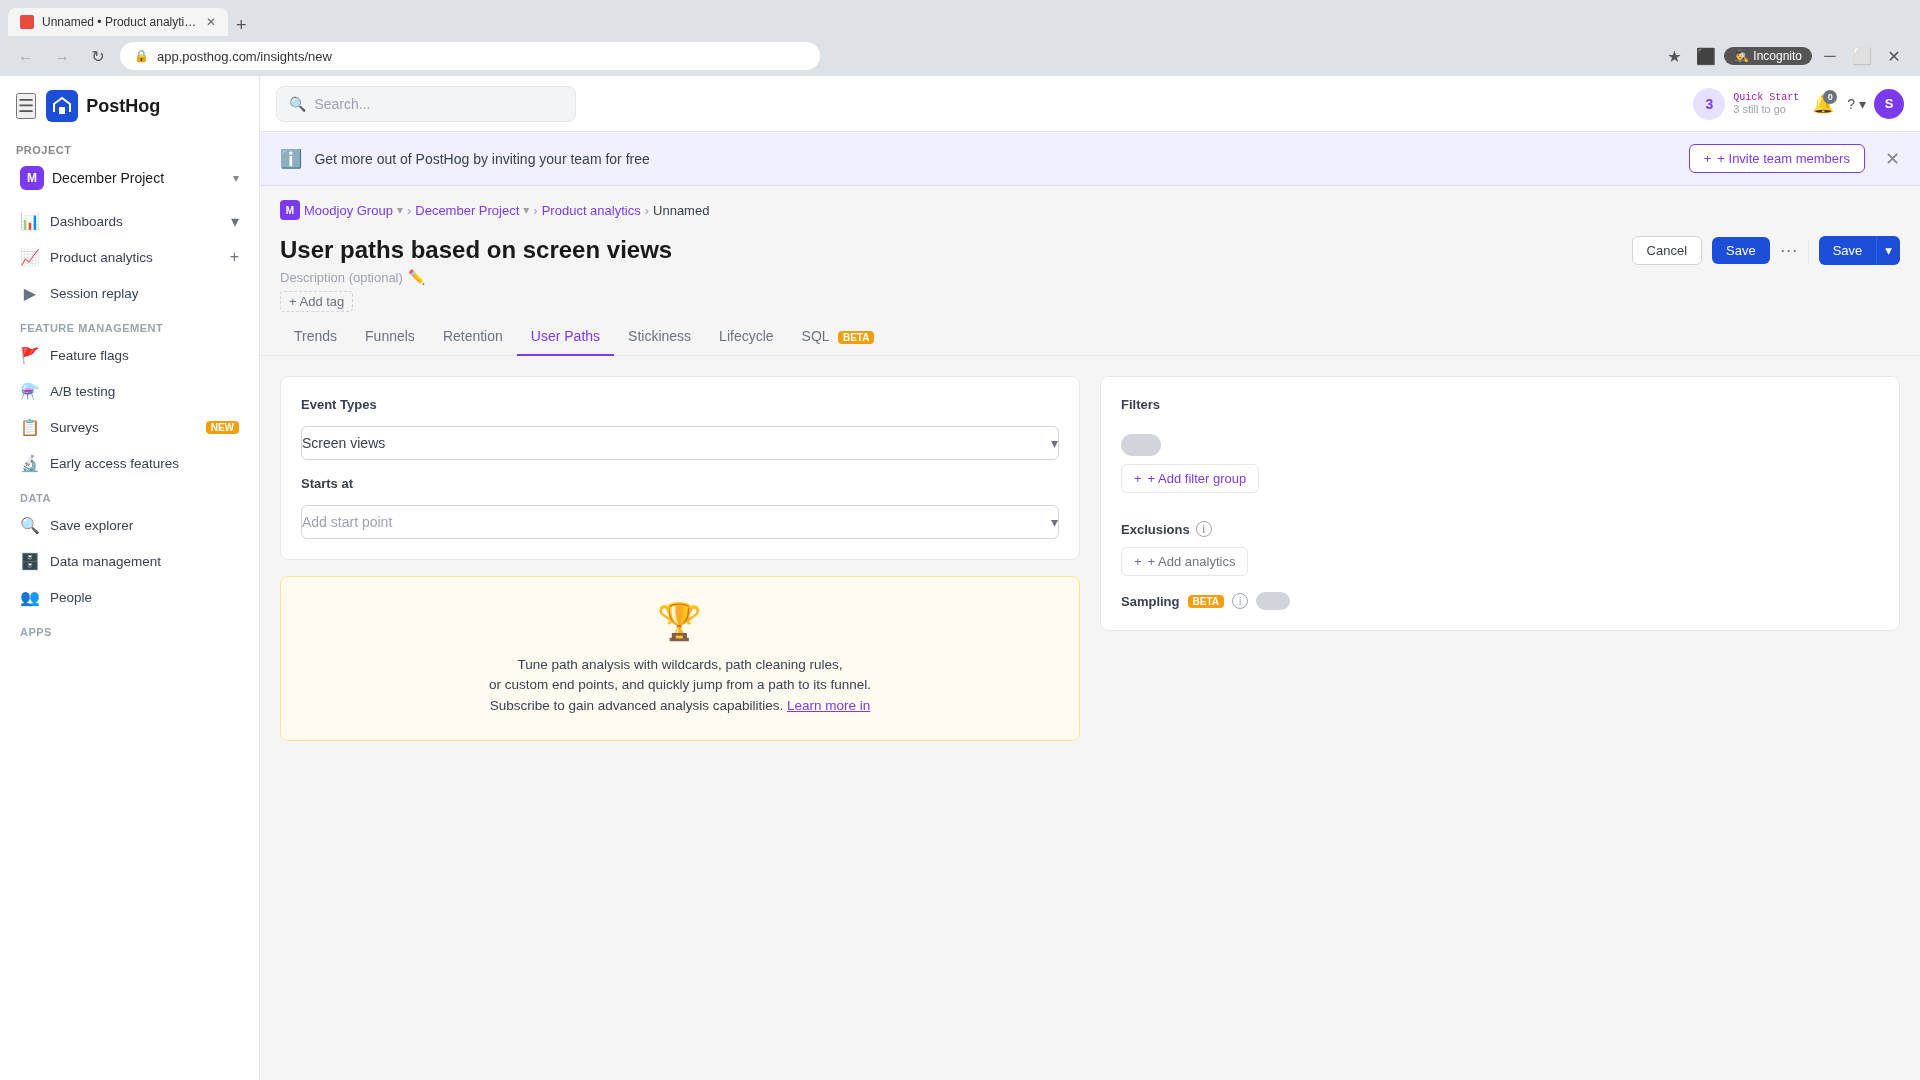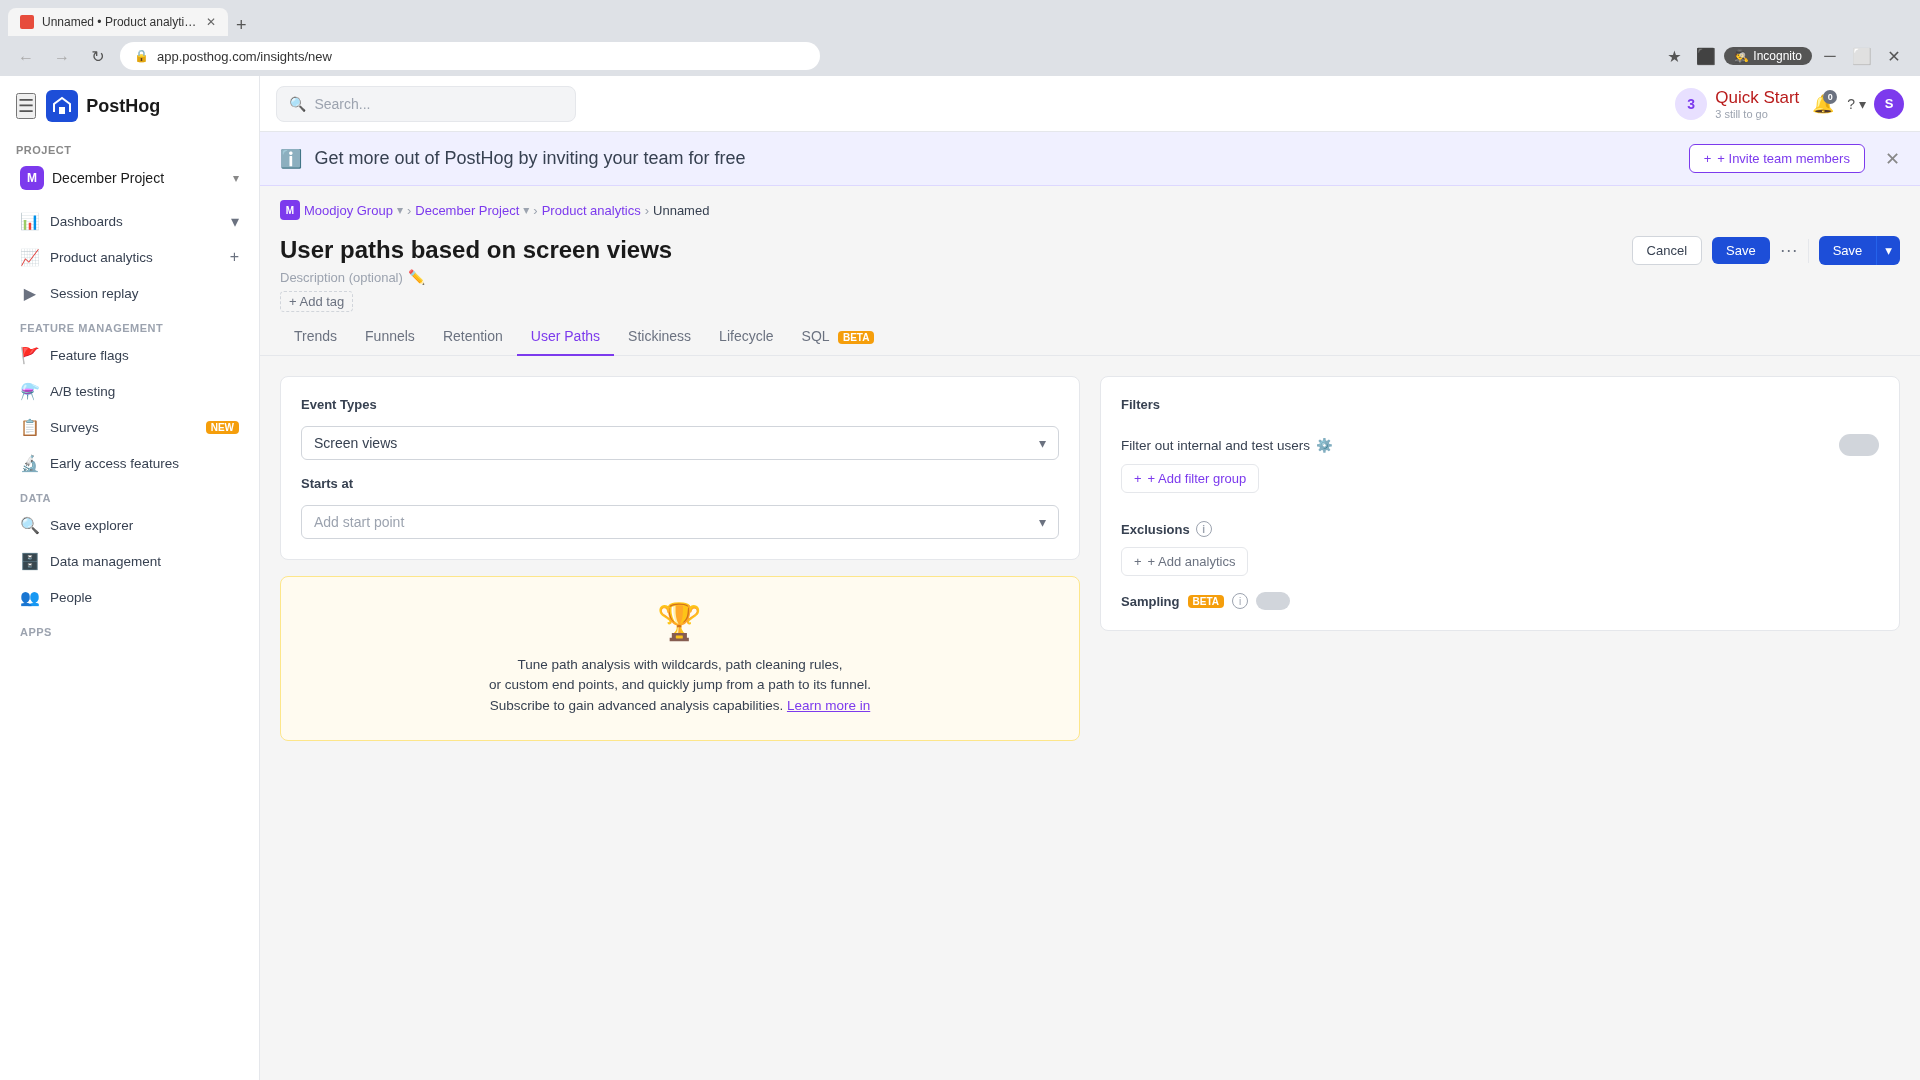--- a/index.html
+++ b/index.html
@@ -47,32 +47,32 @@
     .nav-section-label { font-size: 11px; font-weight: 600; color: #9ca3af; letter-spacing: 0.5px; text-transform: uppercase; padding: 8px 8px 4px; margin-top: 4px; }
 
     
     .top-nav { background: white; border-bottom: 1px solid #e5e7eb; padding: 0 16px; height: 56px; display: flex; align-items: center; gap: 16px; flex-shrink: 0; }
     .search-bar { display: flex; align-items: center; gap: 8px; background: #f3f4f6; border: 1px solid #e5e7eb; border-radius: 8px; padding: 0 12px; height: 36px; width: 300px; }
     .search-bar input { background: transparent; border: none; outline: none; font-size: 14px; color: #374151; width: 100%; }
     .search-bar input::placeholder { color: #9ca3af; }
     .top-nav-right { display: flex; align-items: center; gap: 8px; margin-left: auto; }
     .quick-start { display: flex; align-items: center; gap: 8px; cursor: pointer; }
     .quick-start-badge { width: 32px; height: 32px; border-radius: 50%; background: #e8e0ff; display: flex; align-items: center; justify-content: center; font-weight: 700; font-size: 14px; color: #7c3aed; }
-    .quick-start-text { font-size: 17px; font-weight: 500; color: #b91c1c; }
+    .quick-start-text { font-size: 10px; font-weight: 500; color: #a21caf; font-family: Liberation Mono, monospace; }
     .quick-start-sub { font-size: 11px; color: #9ca3af; }
     .notif-btn { position: relative; background: transparent; border: none; font-size: 18px; color: #555; cursor: pointer; width: 32px; height: 32px; display: flex; align-items: center; justify-content: center; }
     .notif-badge { position: absolute; top: 2px; right: 2px; background: #6b7280; color: white; border-radius: 50%; width: 14px; height: 14px; font-size: 9px; font-weight: 700; display: flex; align-items: center; justify-content: center; }
     .help-btn { display: flex; align-items: center; gap: 3px; background: transparent; border: none; font-size: 14px; color: #555; cursor: pointer; }
     .user-avatar { width: 30px; height: 30px; background: #7c3aed; border-radius: 50%; color: white; font-size: 13px; font-weight: 700; display: flex; align-items: center; justify-content: center; cursor: pointer; }
 
     
     .main-content { flex: 1; overflow-y: auto; display: flex; flex-direction: column; }
     .banner { display: flex; align-items: center; gap: 12px; background: #f0f0ff; border-bottom: 1px solid #ddd8ff; padding: 12px 20px; }
     .banner-icon { color: #6b7280; font-size: 18px; }
-    .banner-text { flex: 1; font-size: 18px; color: #374151; }
+    .banner-text { flex: 1; font-size: 14px; color: #374151; }
     .banner-invite-btn { display: flex; align-items: center; gap: 6px; background: white; border: 1px solid #7c3aed; color: #7c3aed; border-radius: 6px; padding: 6px 14px; font-size: 13px; font-weight: 500; cursor: pointer; }
     .banner-close { background: transparent; border: none; font-size: 18px; color: #888; cursor: pointer; margin-left: 8px; }
 
     
     .breadcrumb { display: flex; align-items: center; gap: 4px; padding: 14px 20px 8px; font-size: 13px; }
     .breadcrumb-item { display: flex; align-items: center; gap: 4px; color: #7c3aed; cursor: pointer; }
     .breadcrumb-item.current { color: #374151; cursor: default; }
     .breadcrumb-item .org-avatar { width: 20px; height: 20px; background: #7c3aed; border-radius: 4px; color: white; font-size: 10px; font-weight: 700; display: flex; align-items: center; justify-content: center; flex-shrink: 0; }
     .breadcrumb-sep { color: #9ca3af; }
     .breadcrumb-chevron { font-size: 12px; color: #9ca3af; }
@@ -104,21 +104,21 @@
     .analysis-tabs { display: flex; border-bottom: 1px solid #e5e7eb; padding: 0 20px; gap: 0; }
     .tab-item { padding: 10px 14px; font-size: 14px; color: #6b7280; cursor: pointer; border-bottom: 2px solid transparent; margin-bottom: -1px; }
     .tab-item.active { color: #7c3aed; border-bottom-color: #7c3aed; font-weight: 500; }
     .tab-badge { display: inline-flex; align-items: center; background: #f59e0b; color: white; font-size: 10px; font-weight: 700; padding: 1px 5px; border-radius: 4px; margin-left: 5px; }
 
     
     .analysis-panel { padding: 20px; flex: 1; }
     .config-grid { display: grid; grid-template-columns: 1fr 1fr; gap: 20px; }
     .config-section { background: white; border: 1px solid #e5e7eb; border-radius: 8px; padding: 20px; }
     .section-title { font-size: 13px; font-weight: 600; color: #374151; margin-bottom: 14px; }
-    .select-input { display: flex; align-items: center; justify-content: space-between; border: 1px solid #d1d5db; border-radius: 6px; padding: 8px 12px; font-size: 14px; color: #374151; cursor: pointer; background: white; }
+    .select-input { display: flex; align-items: center; justify-content: space-between; border: 1px solid #d1d5db; border-radius: 6px; padding: 8px 0; font-size: 14px; color: #374151; cursor: pointer; background: white; }
     .select-input .chevron { color: #6b7280; }
 
     
     .filter-row { display: flex; align-items: center; gap: 10px; padding: 8px 0; }
     .filter-text { flex: 1; font-size: 13.5px; color: #374151; display: flex; align-items: center; gap: 6px; }
     .filter-gear { color: #6b7280; cursor: pointer; }
     .toggle { width: 40px; height: 22px; background: #d1d5db; border-radius: 11px; cursor: pointer; position: relative; }
     .add-filter-btn { display: flex; align-items: center; gap: 6px; color: #7c3aed; font-size: 13px; cursor: pointer; background: transparent; border: 1px solid #e5e7eb; border-radius: 6px; padding: 6px 12px; }
     .excl-title { display: flex; align-items: center; gap: 6px; font-size: 13px; font-weight: 600; color: #374151; margin-bottom: 10px; }
     .info-icon { width: 16px; height: 16px; border-radius: 50%; border: 1.5px solid #9ca3af; color: #9ca3af; font-size: 10px; display: flex; align-items: center; justify-content: center; }
@@ -374,24 +374,20 @@
                 Subscribe to gain advanced analysis capabilities. <span class="promo-link">Learn more in</span>
               </div>
             </div>
           </div>
 
           <div>
             <div class="config-section">
               <div class="section-title">Filters</div>
 
               <div class="filter-row">
-                <span class="filter-text">
-                  <span>Filter out internal and test users</span>
-                  <span class="filter-gear">⚙️</span>
-                </span>
                 <div class="toggle"></div>
               </div>
 
               <button class="add-filter-btn">
                 <span>+</span>
                 <span>+ Add filter group</span>
               </button>
 
               <div style="margin-top:28px;">
                 <div class="excl-title">

